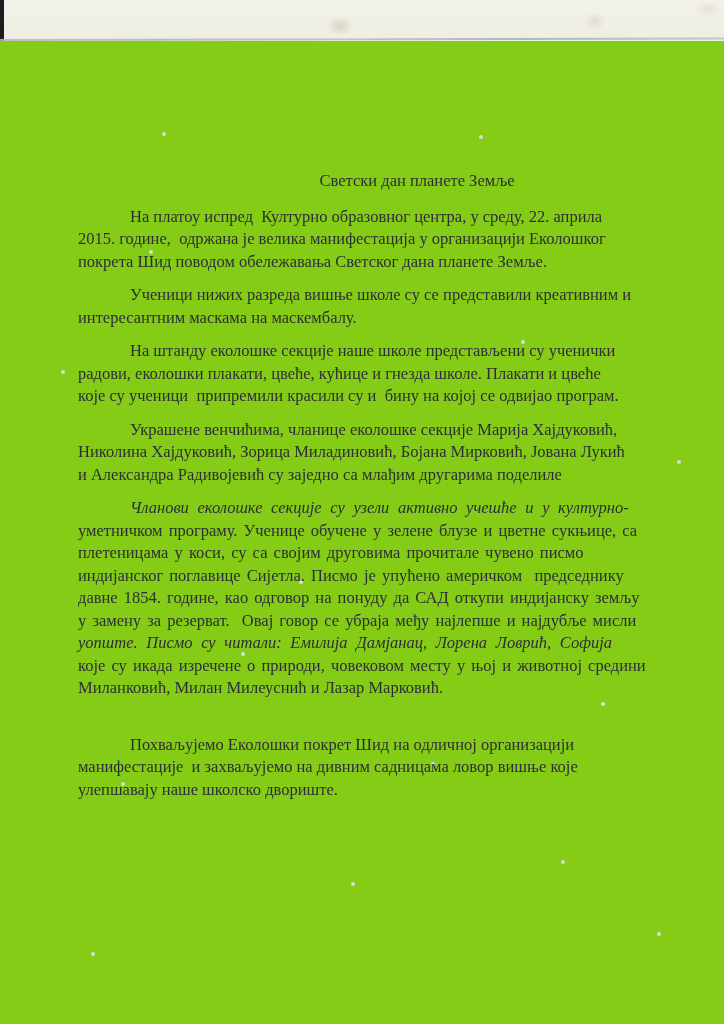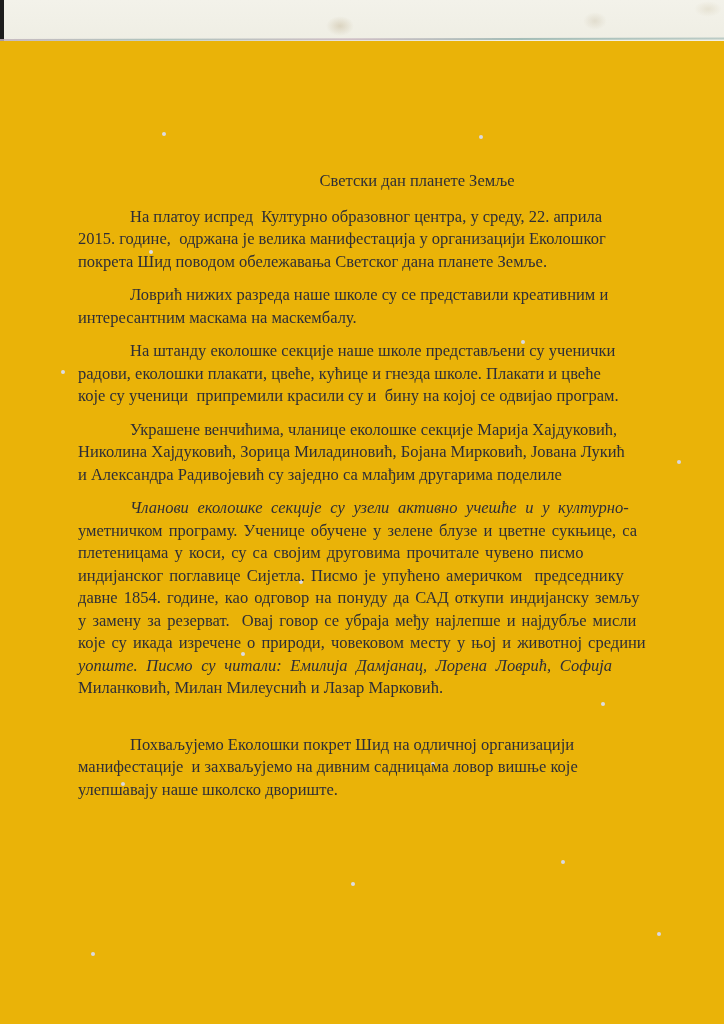--- a/index.html
+++ b/index.html
@@ -43,21 +43,21 @@
     width: 727px; height: 2px;
     background: linear-gradient(90deg, #c2b2bb 0%, #a3bcb6 22%, #cab6c0 48%, #97b5af 72%, #b3c6c1 100%);
     transform: rotate(-0.12deg);
     transform-origin: left center;
     opacity: 0.85;
   }
   .paper {
     position: absolute;
     top: 41px; left: 0;
     width: 724px; height: 983px;
-    background: #eab308;
+    background: #84cc16;
   }
   .speckles {
     position: absolute;
     top: 0; left: 0;
     width: 2px; height: 2px;
     background: transparent;
     border-radius: 50%;
     box-shadow:
       150px 210px 0 1px #dddde4,
       480px  95px 0 1px #d9d9e0,
@@ -114,21 +114,21 @@
 
     <div class="doc-title">Светски дан планете Земље</div>
 
     <div class="para">
       <div class="line indent">На платоу испред  Културно образовног центра, у среду, 22. априла</div>
       <div class="line">2015. године,  одржана је велика манифестација у организацији Еколошког</div>
       <div class="line">покрета Шид поводом обележавања Светског дана планете Земље.</div>
     </div>
 
     <div class="para">
-      <div class="line indent">Ловрић нижих разреда наше школе су се представили креативним и</div>
+      <div class="line indent">Ученици нижих разреда вишње школе су се представили креативним и</div>
       <div class="line">интересантним маскама на маскембалу.</div>
     </div>
 
     <div class="para">
       <div class="line indent">На штанду еколошке секције наше школе представљени су ученички</div>
       <div class="line">радови, еколошки плакати, цвеће, кућице и гнезда школе. Плакати и цвеће</div>
       <div class="line">које су ученици  припремили красили су и  бину на којој се одвијао програм.</div>
     </div>
 
     <div class="para">
@@ -137,22 +137,22 @@
       <div class="line">и Александра Радивојевић су заједно са млађим другарима поделиле</div>
     </div>
 
     <div class="para">
       <div class="line indent s1">Чланови еколошке секције су узели активно учешће и у културно-</div>
       <div class="line s2">уметничком програму. Ученице обучене у зелене блузе и цветне сукњице, са</div>
       <div class="line s2">плетеницама у коси, су са својим друговима прочитале чувено писмо</div>
       <div class="line s2">индијанског поглавице Сијетла. Писмо је упућено америчком  председнику</div>
       <div class="line s2">давне 1854. године, као одговор на понуду да САД откупи индијанску земљу</div>
       <div class="line s2">у замену за резерват.  Овај говор се убраја међу најлепше и најдубље мисли</div>
+      <div class="line s1">уопште. Писмо су читали: Емилија Дамјанац, Лорена Ловрић, Софија</div>
       <div class="line s2">које су икада изречене о природи, човековом месту у њој и животној средини</div>
-      <div class="line s1">уопште. Писмо су читали: Емилија Дамјанац, Лорена Ловрић, Софија</div>
       <div class="line">Миланковић, Милан Милеуснић и Лазар Марковић.</div>
     </div>
 
     <div class="para last-gap">
       <div class="line indent">Похваљујемо Еколошки покрет Шид на одличној организацији</div>
       <div class="line">манифестације  и захваљујемо на дивним садницама ловор вишње које</div>
       <div class="line">улепшавају наше школско двориште.</div>
     </div>
 
   </div>

